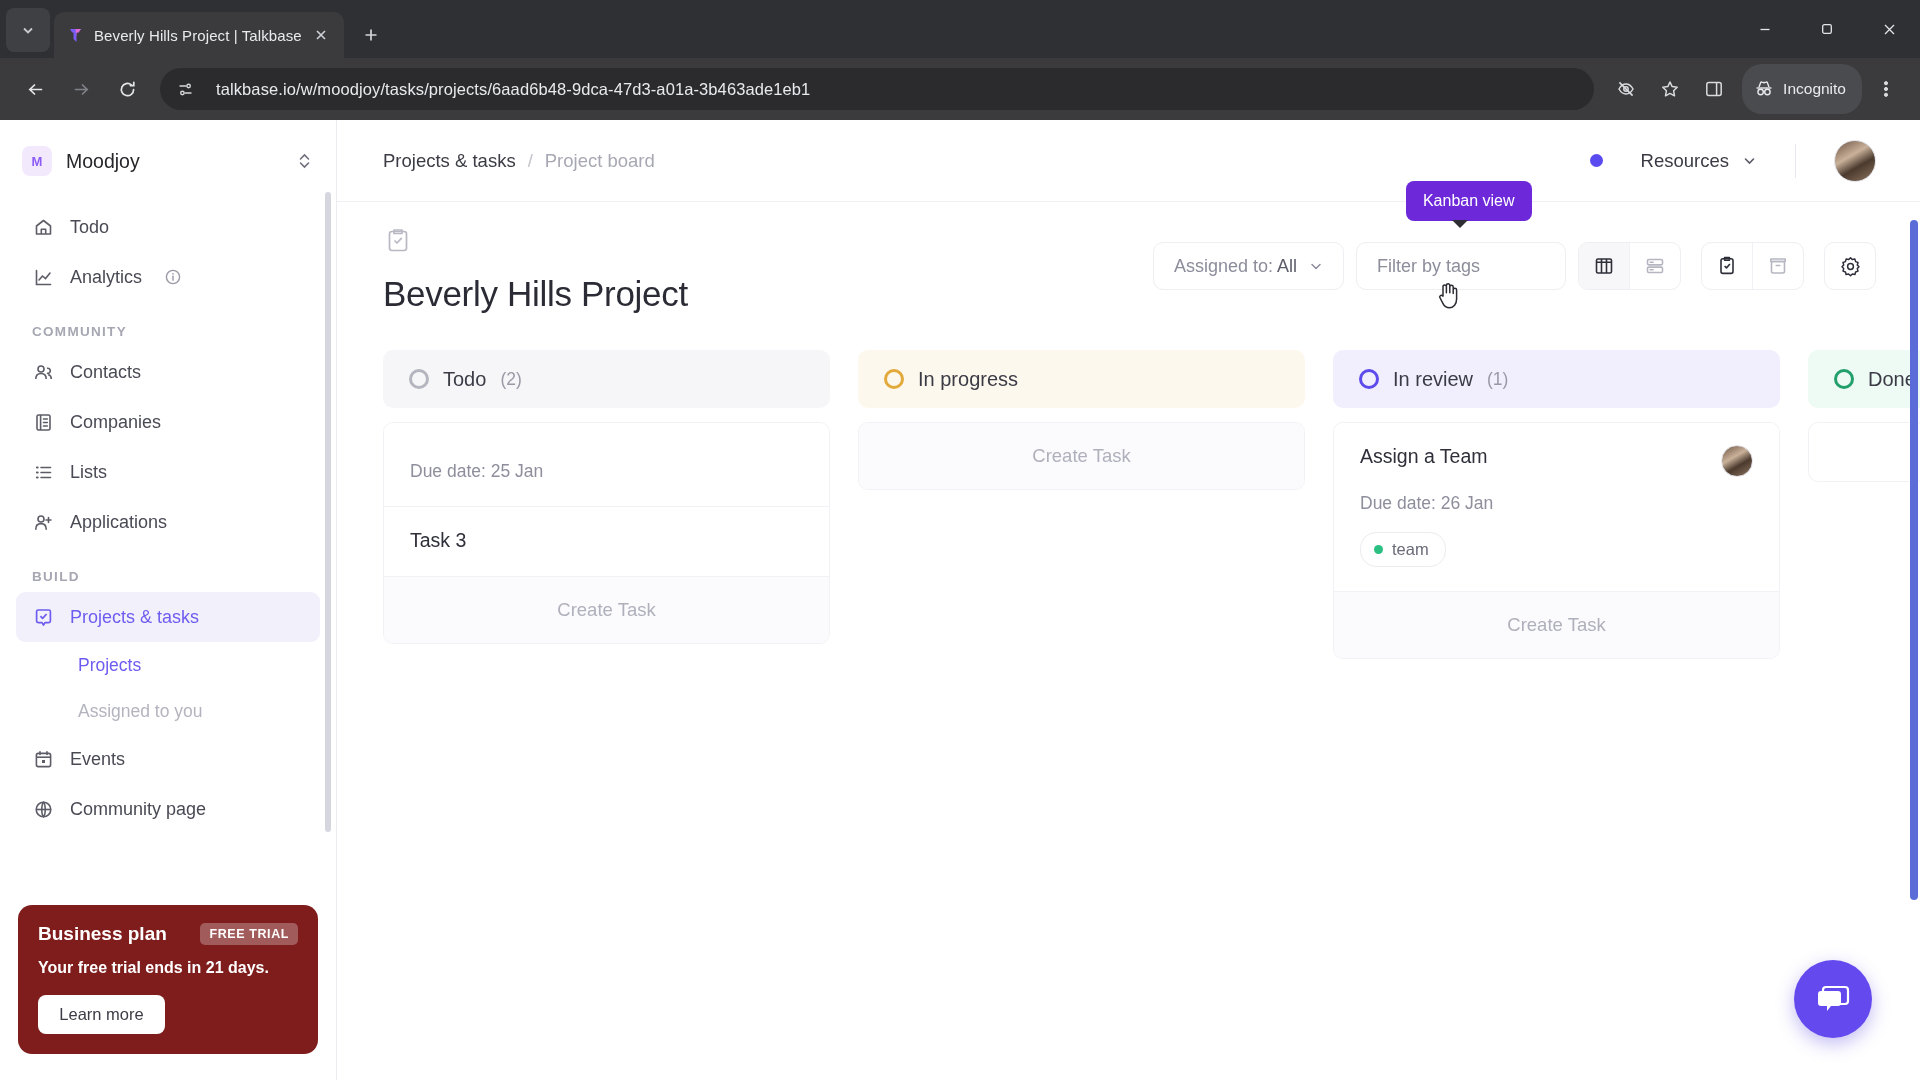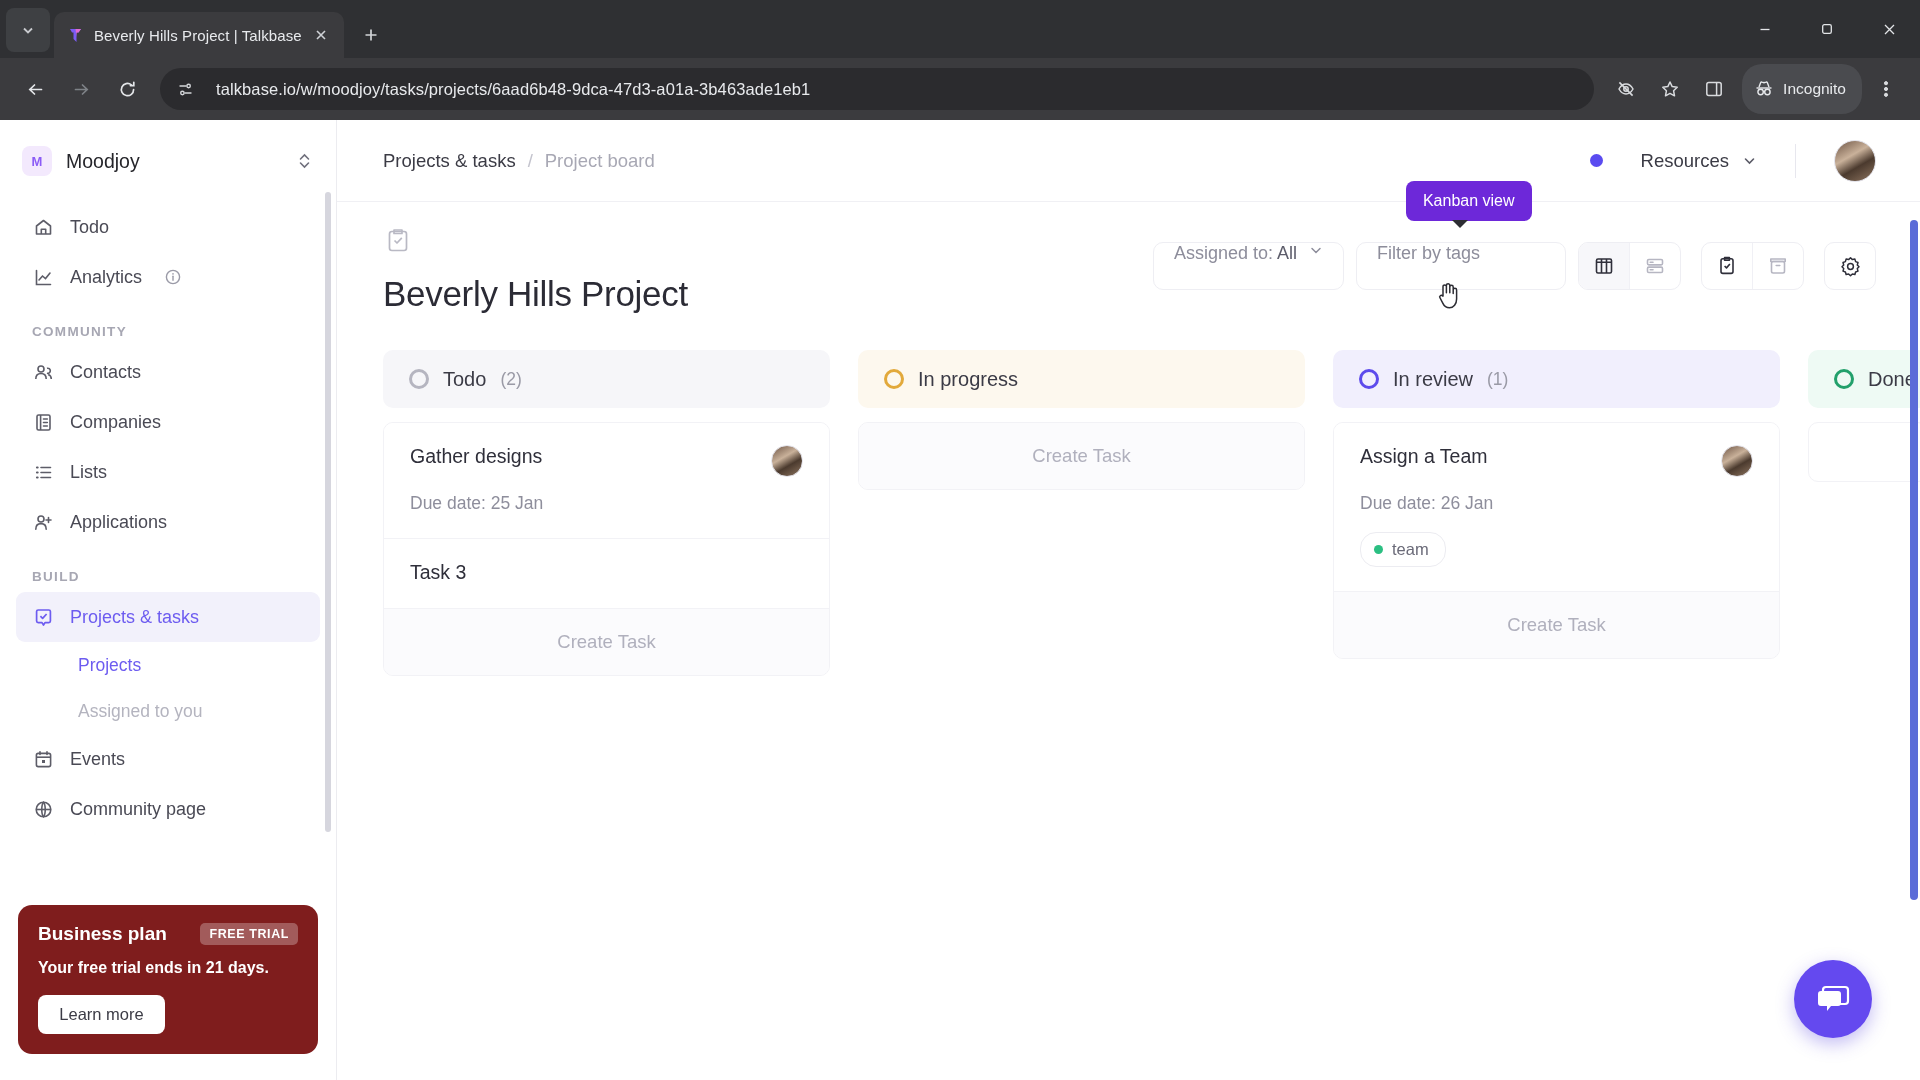--- a/index.html
+++ b/index.html
@@ -146,21 +146,21 @@
   }
 
   .board-head { padding: 24px 44px 0 46px; display: flex; align-items: flex-start; }
   .title-wrap { flex: 1; }
   .proj-icon { width: 30px; height: 30px; display:flex; align-items:center; justify-content:center; }
   .proj-title { font-size: 35px; color: #2b2b35; margin-top: 18px; letter-spacing: -.3px; }
 
   .tools { display: flex; align-items: center; gap: 12px; padding-top: 16px; position: relative; }
   .tool-field {
     height: 48px; border: 1px solid #eeeef3; border-radius: 10px; background: #fff;
-    display: flex; padding: 0 20px; gap: 12px; cursor: pointer;
+    display: flex; align-items: center; padding: 0 20px; gap: 12px; cursor: pointer;
   }
   .tool-field .lbl { font-size: 18px; color: #8d8d9b; }
   .tool-field .lbl b { color: #5d5d6b; font-weight: normal; }
   .tool-group {
     height: 48px; border: 1px solid #eeeef3; border-radius: 10px; display: flex; align-items: center; overflow: hidden;
   }
   .tool-btn { width: 50px; height: 46px; display: flex; align-items: center; justify-content: center; cursor: pointer; }
   .tool-btn.sel { background: #f7f7fa; }
   .tool-sep { width: 1px; height: 46px; background: #f0f0f5; }
   .tooltip {
@@ -578,24 +578,20 @@
       <div class="board">
 
         <div class="col">
           <div class="col-head todo">
             <span class="ring"></span>
             <span class="col-title">Todo</span>
             <span class="col-count">(2)</span>
           </div>
           <div class="col-body">
             <div class="card">
-              <div class="card-top">
-                <div class="card-title">Gather designs</div>
-                <div class="card-ava"></div>
-              </div>
               <div class="card-due">Due date: 25 Jan</div>
             </div>
             <div class="card">
               <div class="card-top">
                 <div class="card-title">Task 3</div>
               </div>
             </div>
             <div class="create-task">Create Task</div>
           </div>
         </div>

